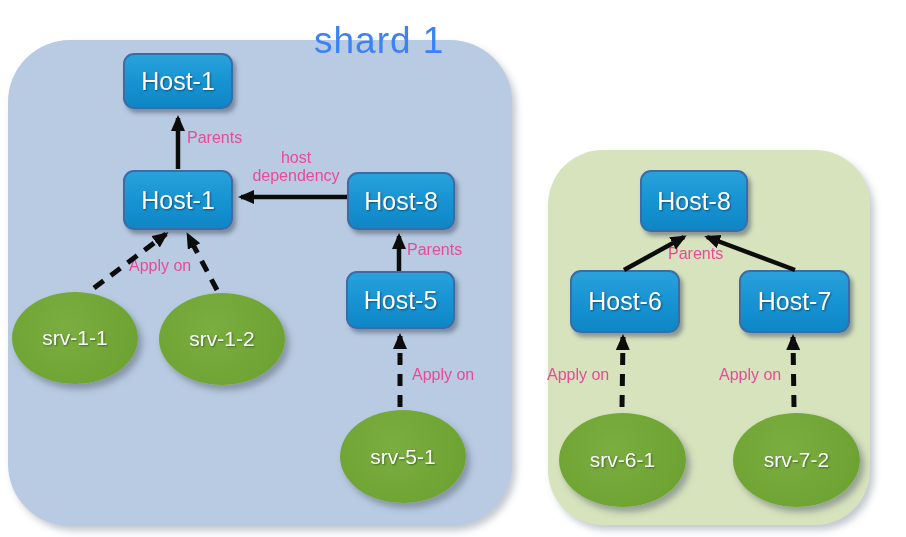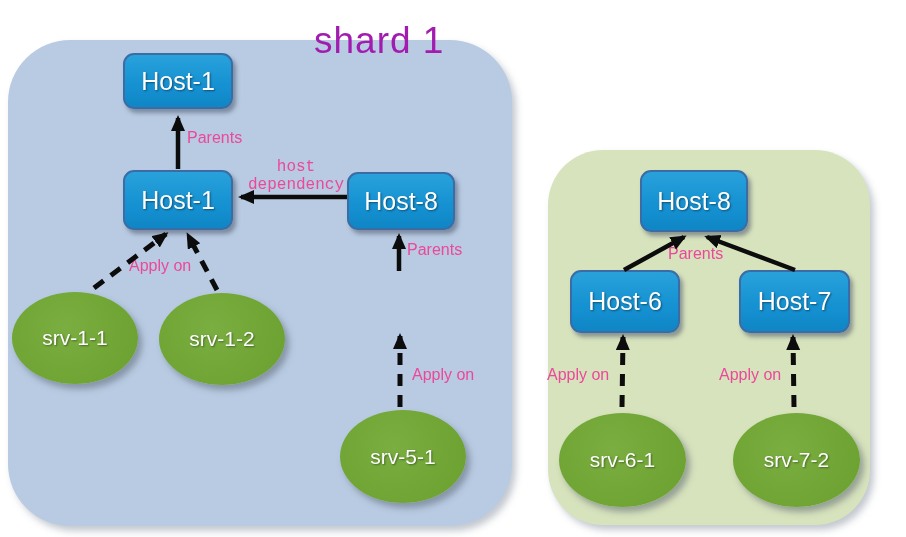--- a/index.html
+++ b/index.html
@@ -4,21 +4,21 @@
 <style>
   html,body { margin:0; padding:0; background:#ffffff; }
   body { font-family:"Liberation Sans", sans-serif; }
   .stage { position:relative; width:906px; height:537px; background:#ffffff; overflow:hidden; }
 
   
   .shard { position:absolute; border-radius:62px; box-shadow:4px 5px 7px rgba(125,135,150,.45); }
   .shard-1 { left:8px;   top:40px;  width:504px; height:486px; background:#b8cbe2; }
   .shard-2 { left:548px; top:150px; width:322px; height:375px; background:#d7e3bd; border-radius:55px; }
 
-  .shard-title { position:absolute; color:#a21caf; font-size:37px; letter-spacing:1px; white-space:nowrap; }
+  .shard-title { position:absolute; color:#3b82f6; font-size:37px; letter-spacing:1px; white-space:nowrap; }
   .shard-title.t1 { left:314px; top:20px; }
   .shard-title.t2 { left:752px; top:124px; }
 
   
   .host { position:absolute; display:flex; align-items:center; justify-content:center;
     background:linear-gradient(180deg,#29a2db 0%, #1692d2 55%, #0f86c6 100%);
     border:2px solid #3b6ca6; border-radius:11px;
     box-shadow:3px 4px 4px rgba(75,85,105,.55);
     color:#ffffff; font-size:25px; text-shadow:1px 1px 2px rgba(0,0,0,.45); white-space:nowrap; }
   .host-2 { left:123px; top:53px;  width:106px; height:52px; }
@@ -37,21 +37,21 @@
     color:#ffffff; font-size:21px; text-shadow:1px 1px 2px rgba(0,0,0,.4); white-space:nowrap; }
   .srv-1-1 { left:12px;  top:292px; width:126px; height:92px; }
   .srv-1-2 { left:159px; top:293px; width:126px; height:92px; }
   .srv-5-1 { left:340px; top:410px; width:126px; height:93px; }
   .srv-6-1 { left:559px; top:413px; width:127px; height:94px; }
   .srv-7-2 { left:733px; top:413px; width:127px; height:94px;text-align:right; }
 
   
   .lbl { position:absolute; color:#ec4899; font-size:16px; white-space:nowrap; }
   .lbl-parents-1  { left:187px; top:129px; }
-  .lbl-hostdep    { left:245px; top:158px; width:102px; text-align:center; line-height:18px; white-space:normal;font-family:Liberation Mono, monospace; }
+  .lbl-hostdep    { left:245px; top:149px; width:102px; text-align:center; line-height:18px; white-space:normal; }
   .lbl-parents-2  { left:407px; top:241px; }
   .lbl-applyon-1  { left:129px; top:257px; }
   .lbl-applyon-2  { left:412px; top:366px; }
   .lbl-parents-3  { left:668px; top:245px; }
   .lbl-applyon-3  { left:547px; top:366px; }
   .lbl-applyon-4  { left:719px; top:366px; }
 
   
   svg.arrows { position:absolute; left:0; top:0; pointer-events:none; }
   .edge-solid  { stroke:#0c0c0c; stroke-width:4.5; fill:none; }
@@ -63,20 +63,21 @@
 <div class="stage">
 
   <div class="shard shard-1"></div>
   <div class="shard shard-2"></div>
 
   <div class="shard-title t1">shard 1</div>
 
   <div class="host host-2">Host-1</div>
   <div class="host host-1">Host-1</div>
   <div class="host host-3">Host-8</div>
+  <div class="host host-5">Host-5</div>
 
   <div class="srv srv-1-1">srv-1-1</div>
   <div class="srv srv-1-2">srv-1-2</div>
   <div class="srv srv-5-1">srv-5-1</div>
 
   <div class="host host-8">Host-8</div>
   <div class="host host-6">Host-6</div>
   <div class="host host-7">Host-7</div>
 
   <div class="srv srv-6-1">srv-6-1</div>

